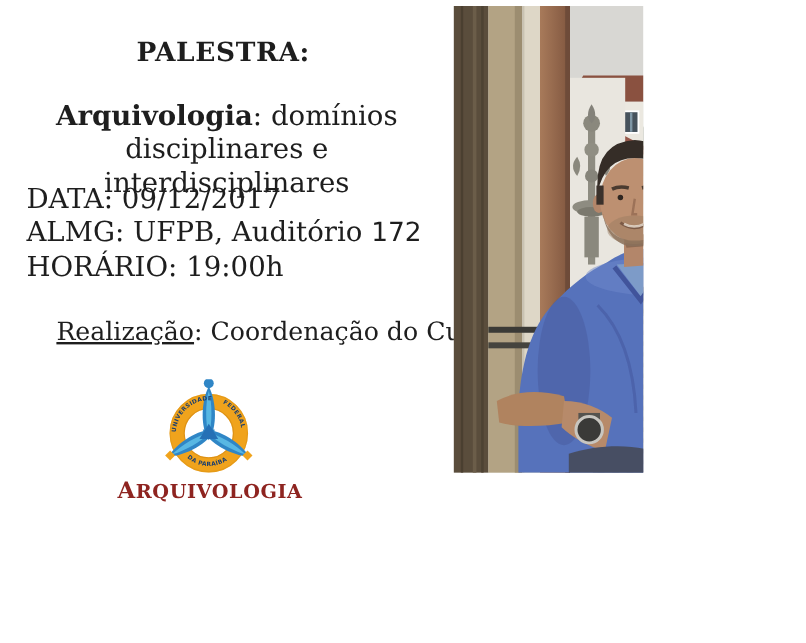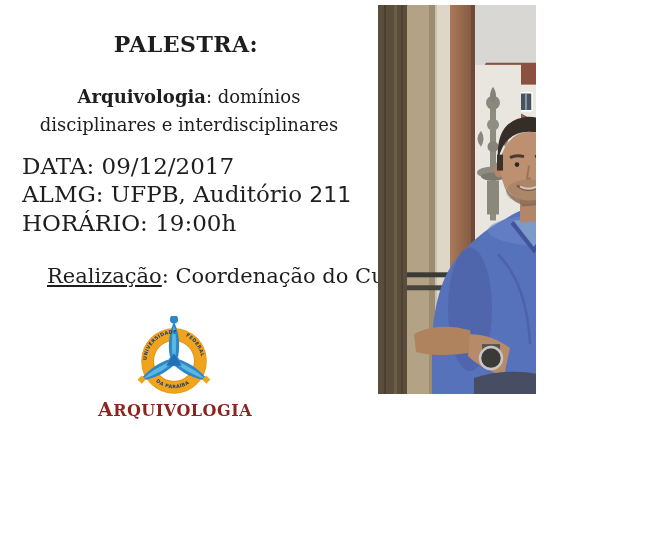--- a/index.html
+++ b/index.html
@@ -3,21 +3,21 @@
 <meta charset="utf-8">
 <style>
   html,body{margin:0;padding:0;background:#ffffff;}
   .flyer{
     position:relative;width:536px;height:536px;background:#ffffff;
     overflow:hidden;font-family:"DejaVu Serif",serif;color:#1e1e1e;
   }
   .heading{position:absolute;top:31px;left:0;width:372px;text-align:center;
     font-size:22px;font-weight:bold;letter-spacing:.5px;}
   .topic{position:absolute;top:83px;left:0;width:378px;text-align:center;
-    font-size:18px;line-height:28px;}
+    font-size:23px;line-height:28px;}
   .topic .b{font-weight:bold;}
   .details{position:absolute;top:152px;left:22px;font-size:23px;line-height:28px;white-space:nowrap;}
   .room{font-family:"DejaVu Sans",sans-serif;font-size:22px;}
   .org{position:absolute;top:263px;left:22px;font-size:21px;line-height:27px;white-space:nowrap;}
   .org .u{text-decoration:underline;margin-left:25px;}
   .logo-wrap{position:absolute;left:112px;top:316px;width:124px;height:86px;}
   .wordmark{position:absolute;left:62px;top:398px;width:226px;text-align:center;
     font-size:16px;font-weight:700;letter-spacing:.5px;color:#8e2420;}
   .wordmark::first-letter{font-size:19px;}
   .photo{position:absolute;left:378px;top:5px;width:288px;height:389px;display:block;}
@@ -33,21 +33,21 @@
 
   <div class="heading">PALESTRA:</div>
 
   <div class="topic">
     <span class="b">Arquivologia</span><span>: domínios</span><br>
     <span>disciplinares e interdisciplinares</span>
   </div>
 
   <div class="details">
     <div>DATA: 09/12/2017</div>
-    <div><span>ALMG: UFPB, Auditório </span><span class="room">211</span></div>
+    <div><span>ALMG: UFPB, Auditório </span><span class="room">172</span></div>
     <div>HORÁRIO: 19:00h</div>
   </div>
 
   <div class="org">
     <div><span class="u">Realização</span><span>: Coordenação do Curso de</span></div>
   </div>
 
   <svg class="logo-wrap" viewBox="0 0 124 88" xmlns="http://www.w3.org/2000/svg" xmlns:xlink="http://www.w3.org/1999/xlink">
     <defs>
       <path id="arcTop" d="M 34,46 A 28,28 0 0 1 90,46" fill="none"></path>

